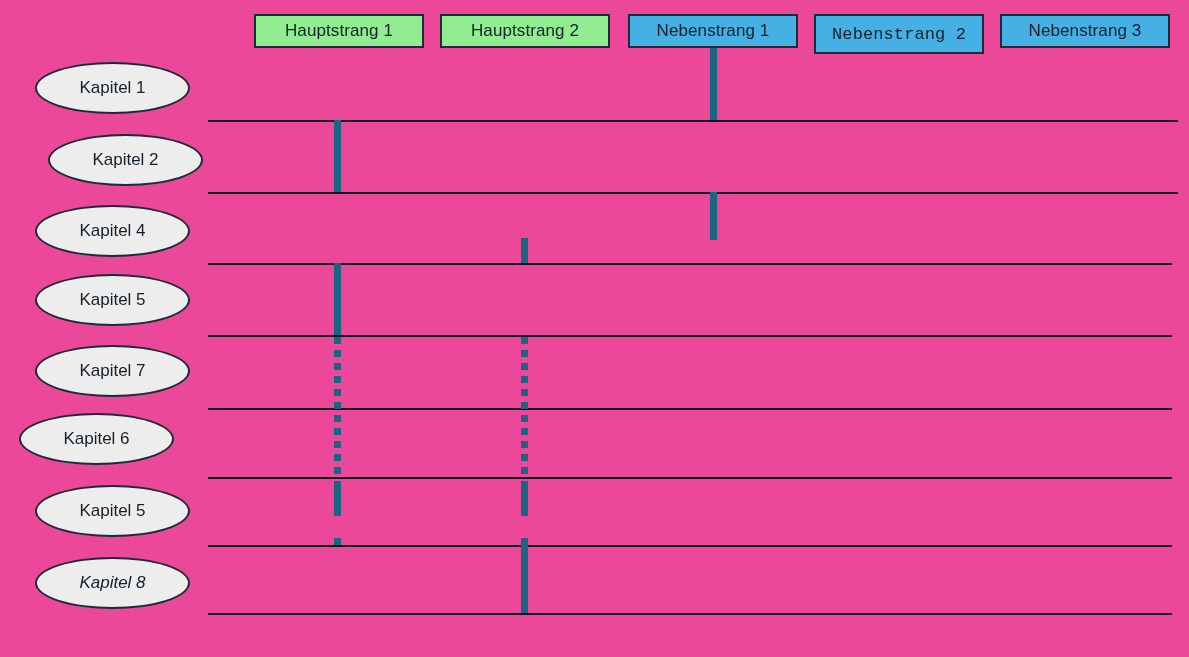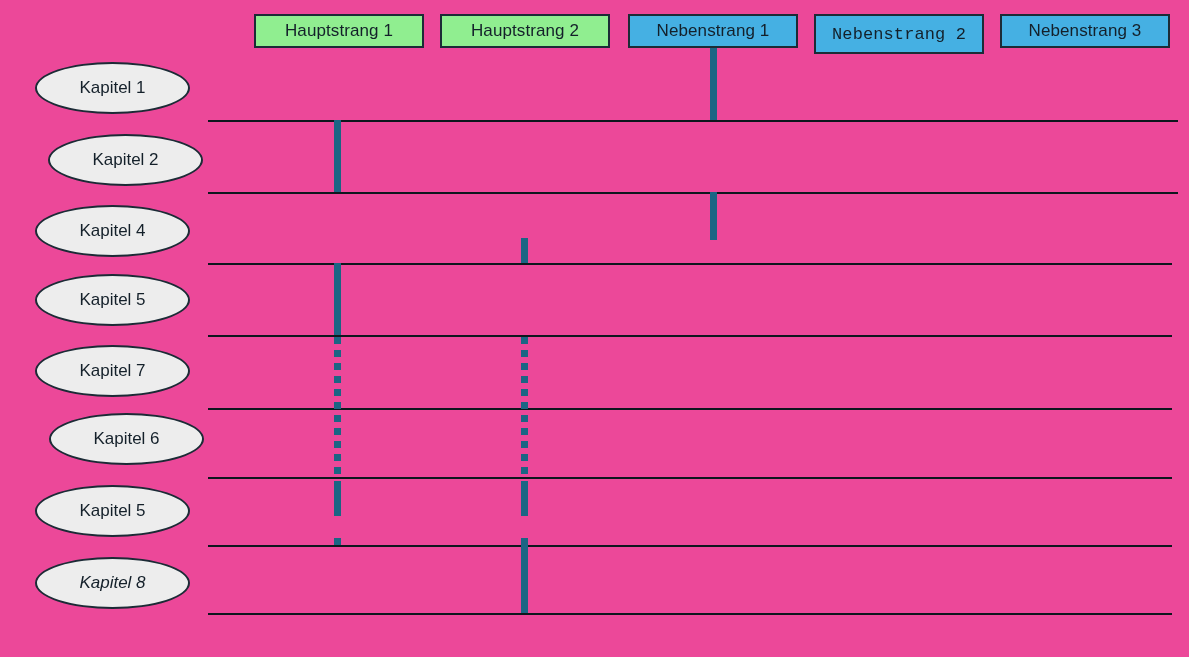--- a/index.html
+++ b/index.html
@@ -129,21 +129,21 @@
       </div>
       <div class="chapter" style="left: 35px; top: 205px; width: 155px; height: 52px;">
         <span>Kapitel 4</span>
       </div>
       <div class="chapter" style="left: 35px; top: 274px; width: 155px; height: 52px;">
         <span>Kapitel 5</span>
       </div>
       <div class="chapter" style="left: 35px; top: 345px; width: 155px; height: 52px;">
         <span>Kapitel 7</span>
       </div>
-      <div class="chapter" style="left: 49px; top: 413px; width: 155px; height: 52px;">
+      <div class="chapter" style="left: 19px; top: 413px; width: 155px; height: 52px;">
         <span>Kapitel 6</span>
       </div>
       <div class="chapter" style="left: 35px; top: 485px; width: 155px; height: 52px;">
         <span>Kapitel 5</span>
       </div>
       <div class="chapter" style="left: 35px; top: 557px; width: 155px; height: 52px; font-style: italic;">
         <span>Kapitel 8</span>
       </div>
     </div>
 </div>

